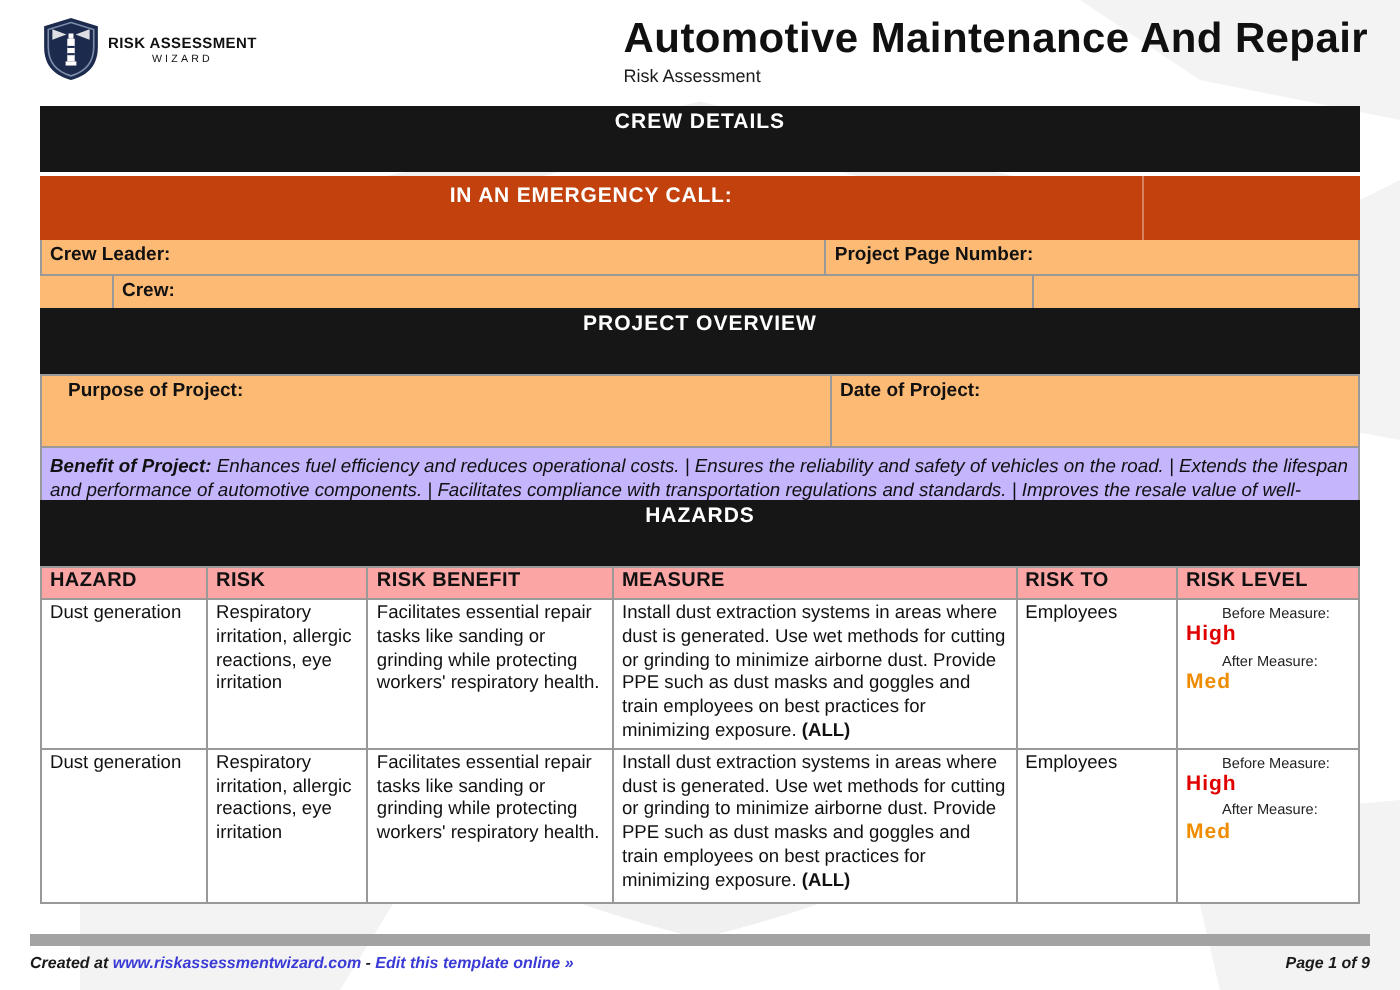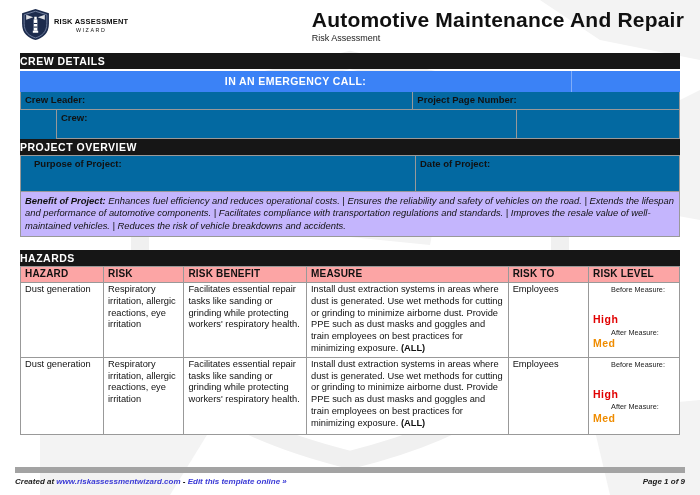--- a/index.html
+++ b/index.html
@@ -14,52 +14,52 @@
   .logo {position:absolute; left:2px; top:2px; display:flex; align-items:center; gap:5px;}
   .logo svg {width:27px; height:31px; display:block;}
   .brand-1 {font-size:7.5px; font-weight:bold; letter-spacing:0.2px; color:#101010;}
   .brand-2 {font-size:5.3px; letter-spacing:1.6px; text-align:center; margin-top:1px; color:#101010;}
   .titles {position:absolute; right:0; top:1px; }
   .doc-title {font-size:21px; font-weight:bold; letter-spacing:0.2px; color:#101010; white-space:nowrap;}
   .doc-subtitle {font-size:9px; margin-top:1px; color:#1a1a1a;}
   
   .section {position:absolute; left:20px; width:660px; z-index:2;}
   .section-crew {top:53px;}
-  .section-overview {top:139px;}
+  .section-overview {top:154px;}
   .section-hazards {top:250px;}
   .bar-black {
     background:#161616; color:#fff; font-weight:bold; font-size:10.5px;
-    height:16px; line-height:17px; letter-spacing:0.5px;
+    text-align:center; height:33px; line-height:17px; letter-spacing:0.5px;
   }
-  .bar-red {background:#3b82f6; height:21px; display:flex; margin-top:2px;}
+  .bar-red {background:#c2410c; height:32px; display:flex; margin-top:2px;}
   .bar-red .red-left {
     width:83.5%; color:#fff; font-weight:bold; font-size:10.5px;
     text-align:center; line-height:21px; letter-spacing:0.4px;
     border-right:1px solid rgba(255,255,255,0.35);
   }
-  .frow {display:flex; background:#0369a1;align-items:flex-end;}
+  .frow {display:flex; background:#fdba74;align-items:flex-end;}
   .frow > div {border:1px solid #999; padding:2px 4px; font-size:9.5px; font-weight:bold; box-sizing:border-box;}
   .crew-row1 > .c1 {flex:0 0 59.6%; height:18px; border-top:none;}
   .crew-row1 > .c2 {flex:1; height:18px; border-left:none; border-top:none;}
   .crew-row2 > .c1 {flex:0 0 69.8%; height:29px; border-top:none;margin-left:36px;}
   .crew-row2 > .c2 {flex:1; height:29px; border-left:none; border-top:none;}
   .ov-row1 > .c1 {flex:0 0 60.0%; height:37px;padding-left:13px;}
   .ov-row1 > .c2 {flex:1; height:37px; border-left:none;}
   .ov-row2 {border:1px solid #999; border-top:none; background:#c4b5fd; padding:3px 4px 4px 4px; font-size:9.4px; line-height:1.32; font-weight:normal;font-style:italic;}
   .ov-row2 b {font-weight:bold;}
   
   table.hz {width:100%; border-collapse:collapse; table-layout:fixed; background:#fff;}
   table.hz th, table.hz td {border:1px solid #999; padding:1px 4px 2px 4px; text-align:left; vertical-align:top; box-sizing:border-box;}
   table.hz th {font-size:10px; height:16px; letter-spacing:0.2px; background:#fca5a5;}
   table.hz td {font-size:9.3px; line-height:1.27; font-weight:normal;}
   tr.hz-row1 td {height:72px;}
   tr.hz-row2 td {height:77px;}
   td.rl {text-align:center; padding-top:3px;}
   .rl-label {font-size:7.3px; color:#222; margin-top:1px;padding-left:18px;}
-  .rl-high {color:#e10000; font-weight:bold; font-size:10.5px; letter-spacing:0.5px;margin-top:19px;}
+  .rl-high {color:#e10000; font-weight:bold; font-size:10.5px; letter-spacing:0.5px;}
   .rl-med {color:#ef8c00; font-weight:bold; font-size:10.5px; letter-spacing:0.5px;}
   
   .footer {
     position:absolute; left:15px; right:15px; top:467px; z-index:2;
     border-top:6px solid #a3a3a3; padding-top:4px;
     font-size:8px; font-style:italic; display:flex; justify-content:space-between; color:#1a1a1a;font-weight:bold;
   }
   .footer a {color:#3a3ad6; text-decoration:none; font-style:italic;}
 </style>
 </head>

